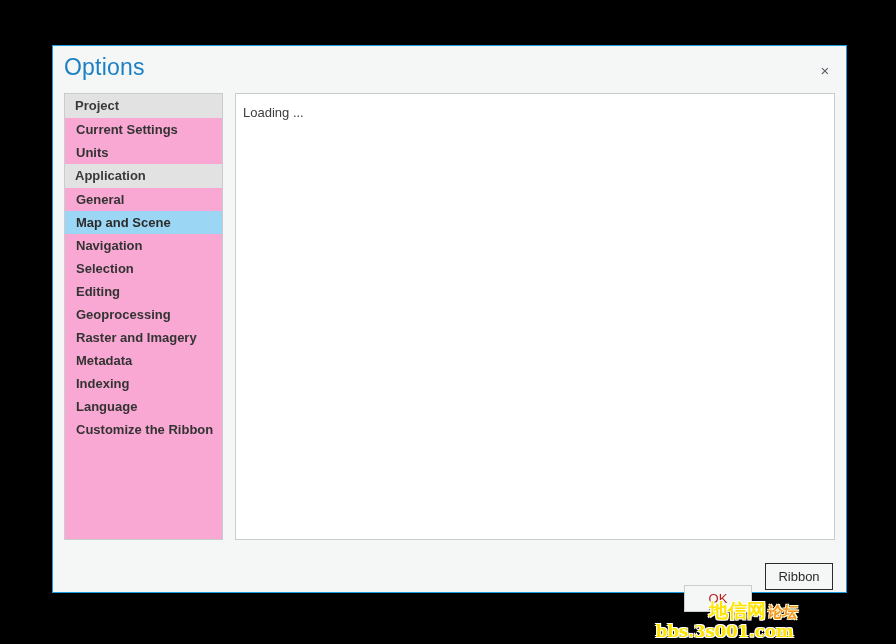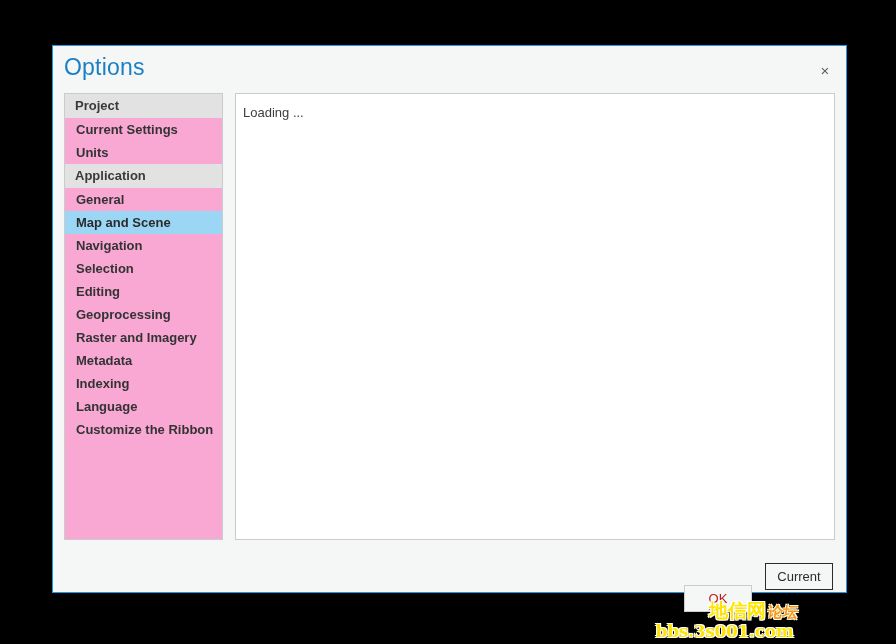--- a/index.html
+++ b/index.html
@@ -248,21 +248,21 @@
 
       <div class="spacer"></div>
 
       <div class="content-panel">
         <div class="loading-text">Loading ...</div>
       </div>
     </div>
 
     <div class="dialog-footer">
       <div class="btn btn-disabled">OK</div>
-      <div class="btn btn-default">Current</div>
+      <div class="btn btn-default">Ribbon</div>
     </div>
   </div>
 
   <div id="watermark">
     <div class="wm-row1">
       <span class="wm-cn">地信网</span>
       <span class="wm-cn2">论坛</span>
     </div>
     <div class="wm-row2">bbs.3s001.com</div>
   </div>

